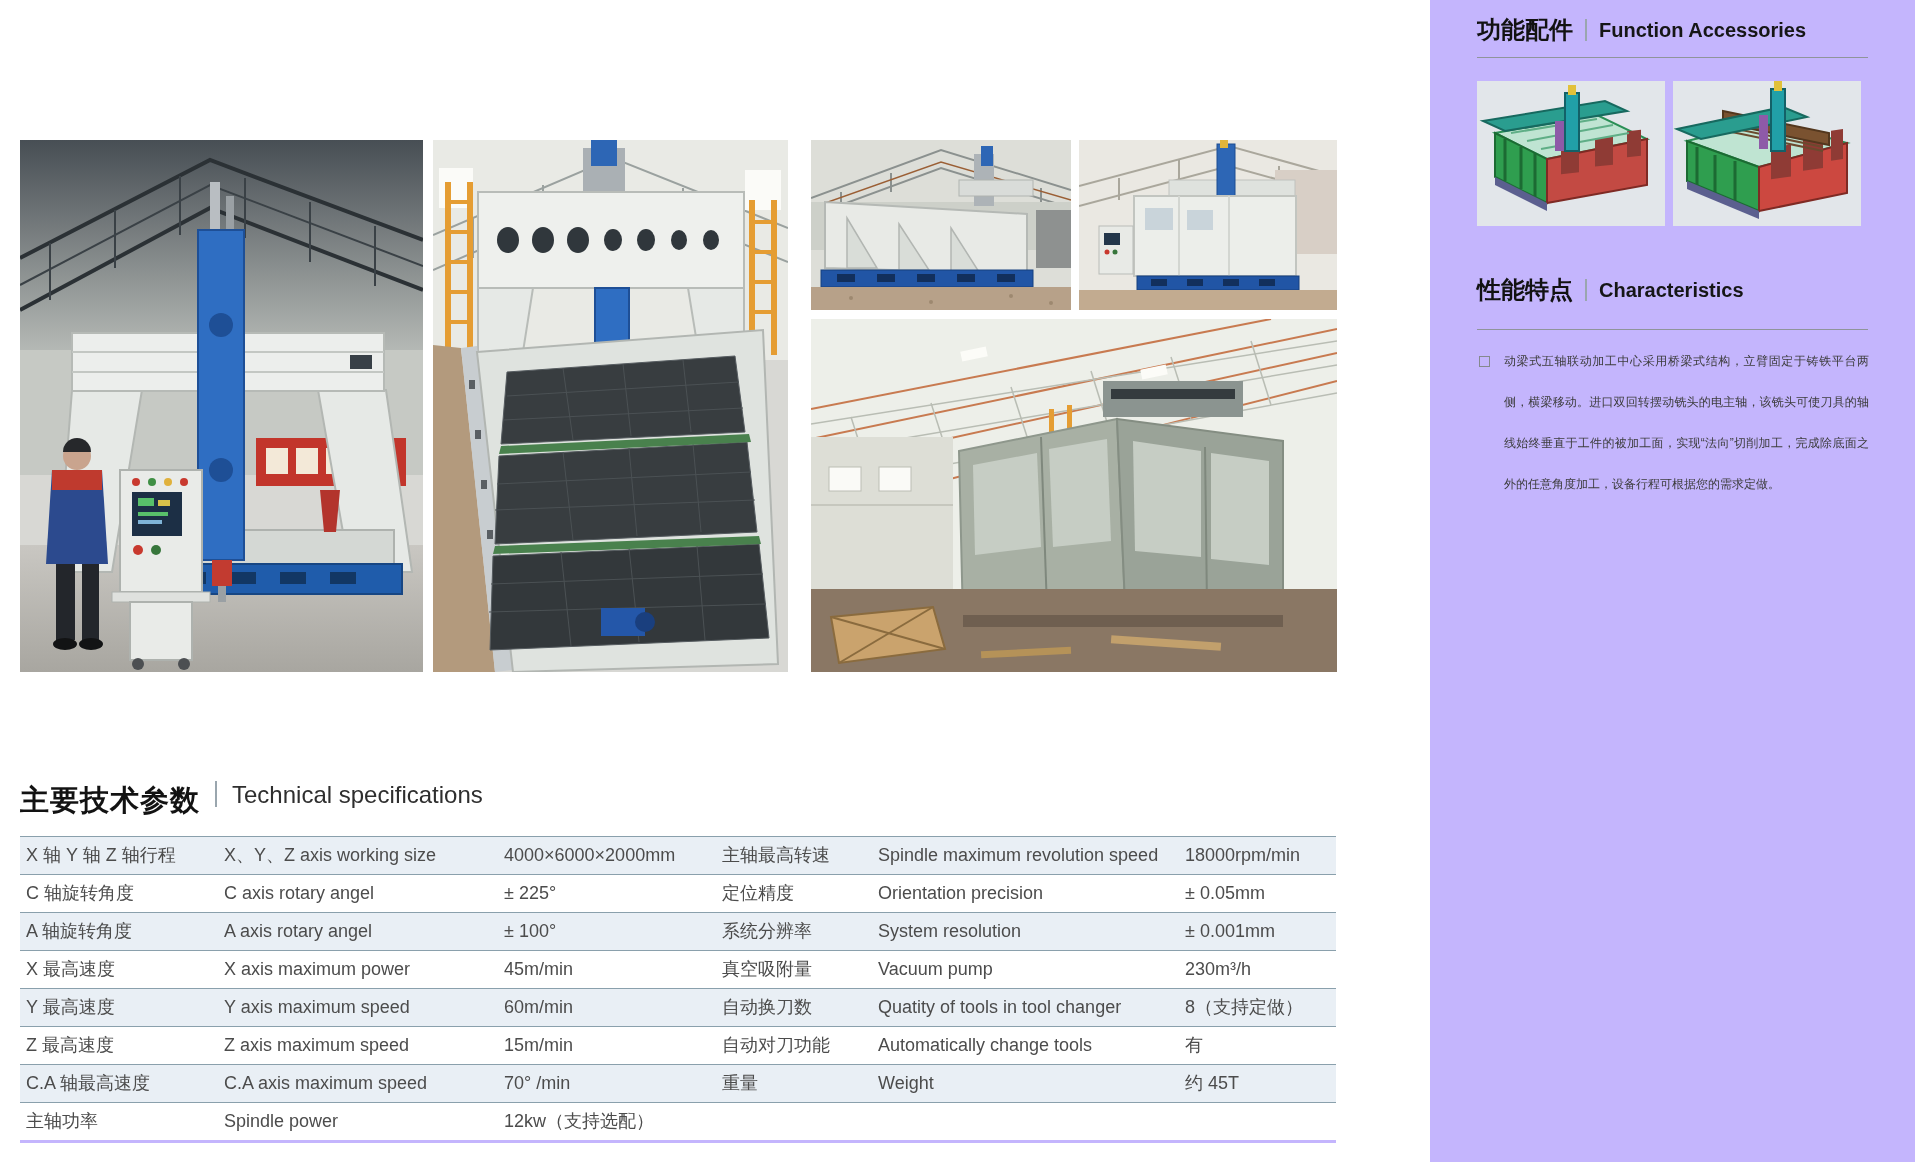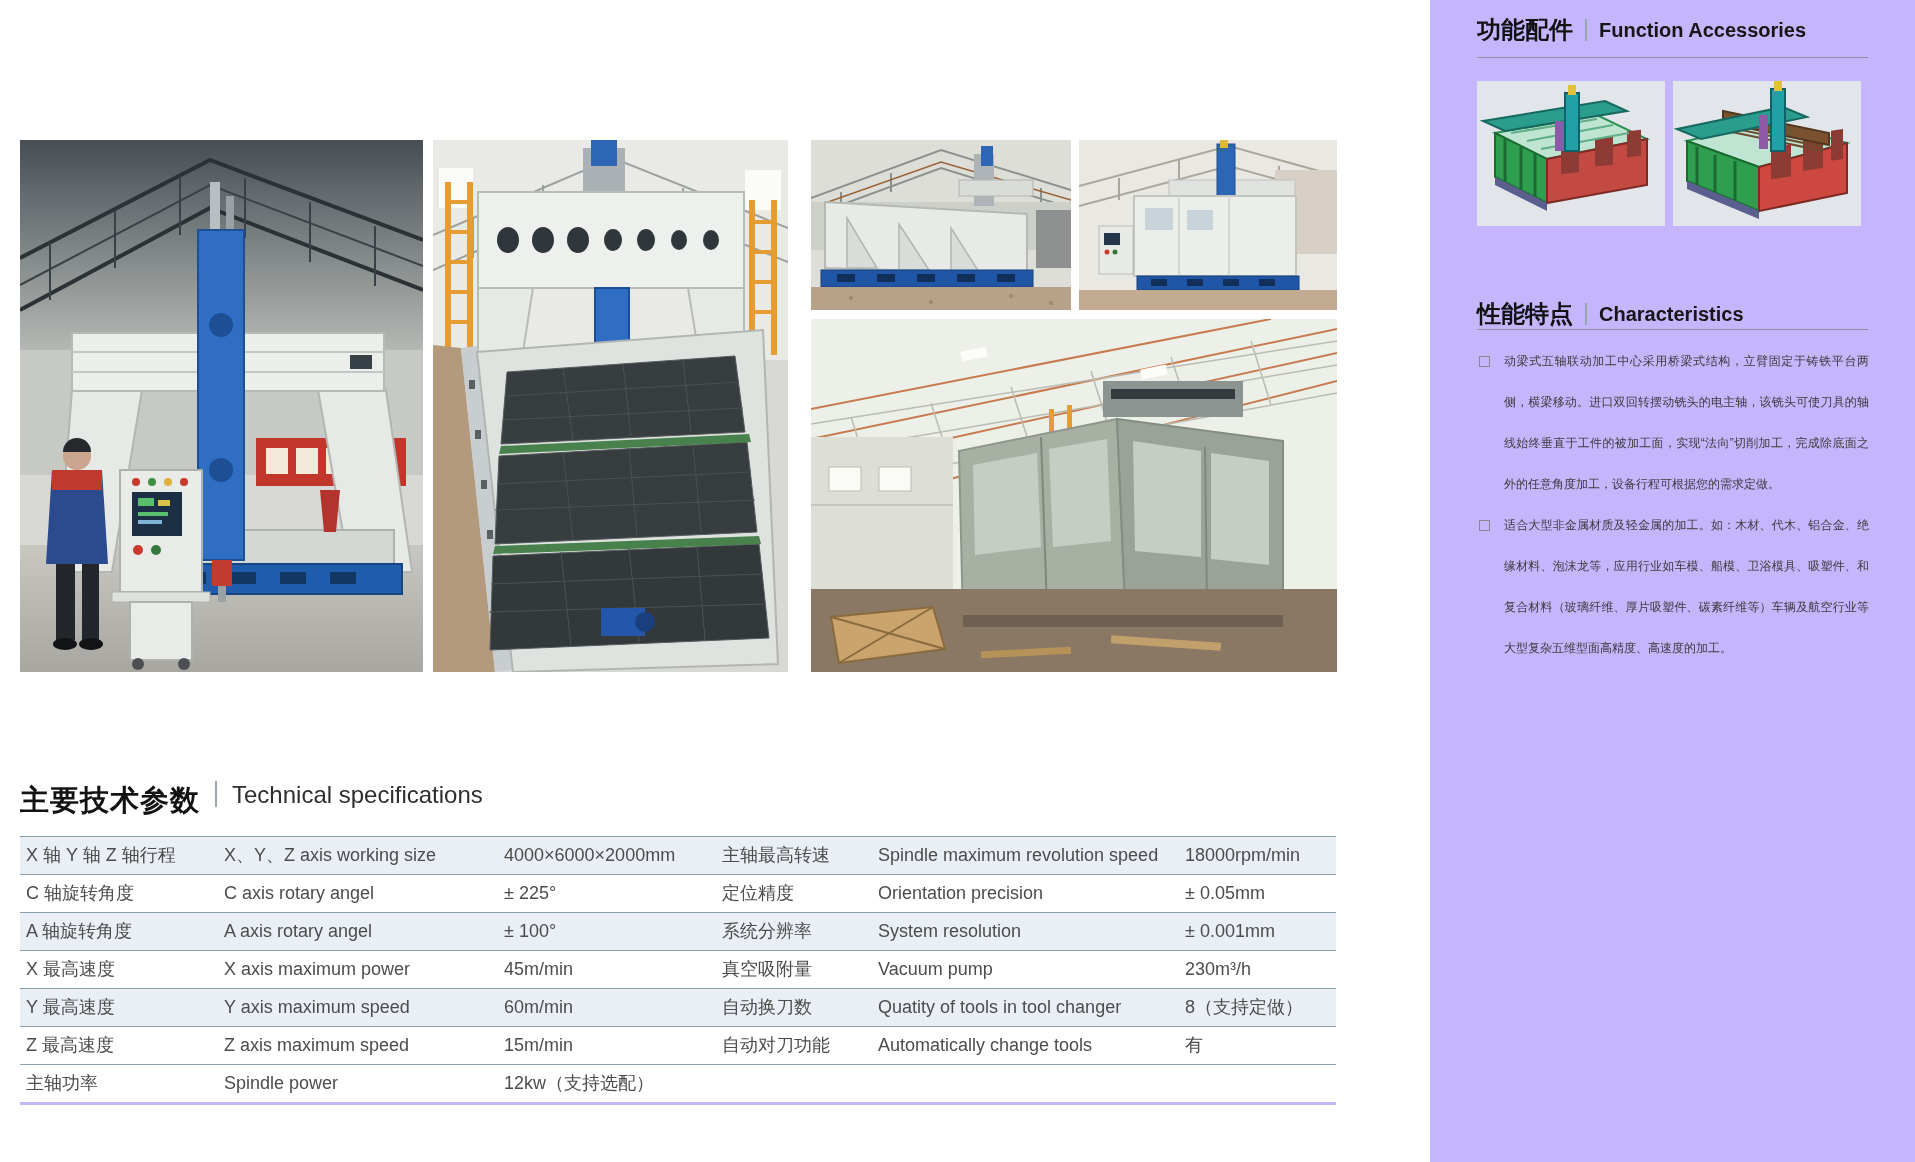--- a/index.html
+++ b/index.html
@@ -411,20 +411,28 @@
         <span class="c-en2">Quatity of  tools in tool changer</span>
         <span class="c-val2">8（支持定做）</span>
       </div>
       <div class="spec-row">
         <span class="c-cn1">Z 最高速度</span>
         <span class="c-en1">Z axis maximum speed</span>
         <span class="c-val1">15m/min</span>
         <span class="c-cn2">自动对刀功能</span>
         <span class="c-en2">Automatically change tools</span>
         <span class="c-val2">有</span>
+      </div>
+      <div class="spec-row alt">
+        <span class="c-cn1">C.A 轴最高速度</span>
+        <span class="c-en1">C.A axis maximum speed</span>
+        <span class="c-val1">70°  /min</span>
+        <span class="c-cn2">重量</span>
+        <span class="c-en2">Weight</span>
+        <span class="c-val2">约 45T</span>
       </div>
       <div class="spec-row">
         <span class="c-cn1">主轴功率</span>
         <span class="c-en1">Spindle power</span>
         <span class="c-val1">12kw（支持选配）</span>
         <span class="c-cn2"></span>
         <span class="c-en2"></span>
         <span class="c-val2"></span>
       </div>
     </div>
@@ -491,27 +499,26 @@
         <rect x="86" y="34" width="9" height="34" fill="#8e5aa8"></rect>
         <g stroke="#1c6b33" stroke-width="3">
             <line x1="24" y1="66" x2="24" y2="104"></line>
             <line x1="42" y1="74" x2="42" y2="114"></line>
             <line x1="62" y1="80" x2="62" y2="122"></line>
           </g>
         <polygon points="14,100 86,130 86,138 14,108" fill="#5b5f8f"></polygon>
       </svg>
     </div>
 
-    <div class="sb-head" style="top:298px;text-align:right;">
+    <div class="sb-head" style="top:274px;text-align:right;">
       <span class="cn">性能特点</span>
       <span class="vbar"></span>
       <span class="en">Characteristics</span>
     </div>
     <div class="sb-rule" style="top:329px;"></div>
 
     <ul class="bullets">
 
     <li><span class="sq"></span><span>动梁式五轴联动加工中心采用桥梁式结构，立臂固定于铸铁平台两侧，横梁移动。进口双回转摆动铣头的电主轴，该铣头可使刀具的轴线始终垂直于工件的被加工面，实现“法向”切削加工，完成除底面之外的任意角度加工，设备行程可根据您的需求定做。</span></li>
-        <li><span class="sq"></span><span>适合大型非金属材质及轻金属的加工。如：木材、代木、铝合金、绝缘材料、泡沫龙等，应用行业如车模、船模、卫浴模具、吸塑件、和复合材料（玻璃纤维、厚片吸塑件、碳素纤维等）车辆及航空行业等大型复杂五维型面高精度、高速度的加工。</span></li>
       </ul>
   </div>
 
 </div>
 
 </body></html>

